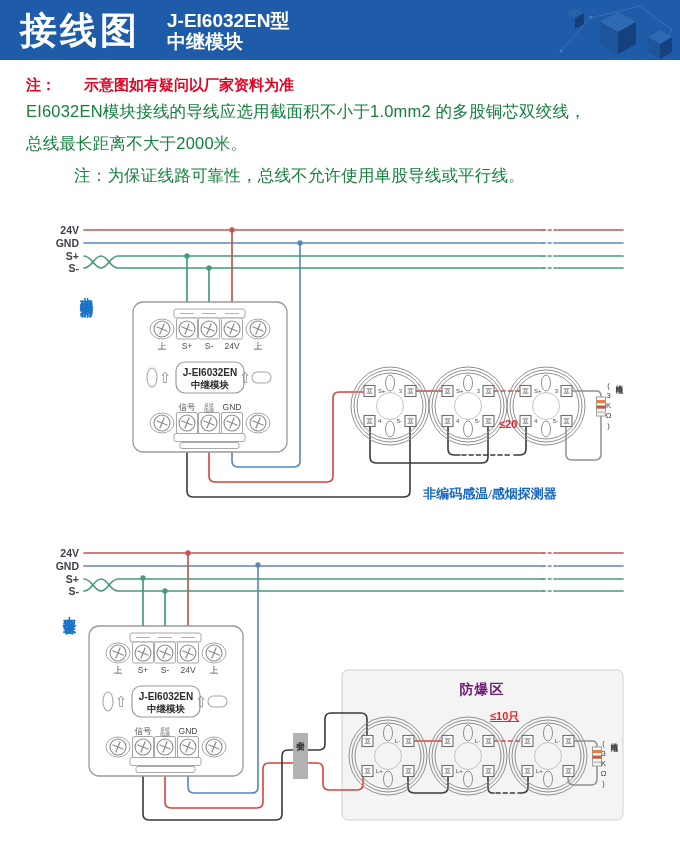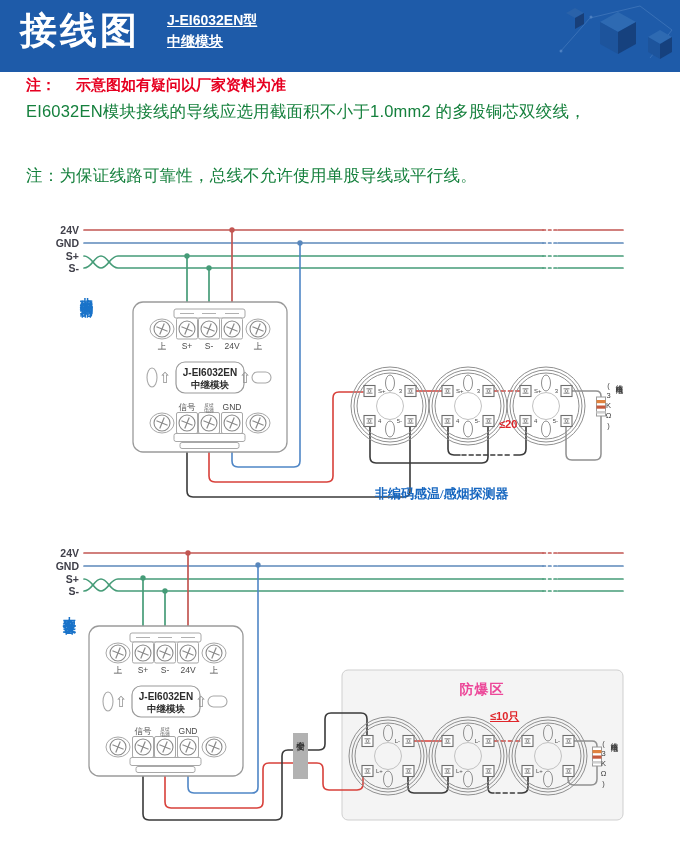--- a/index.html
+++ b/index.html
@@ -1,37 +1,37 @@
 <!DOCTYPE html>
 <html><head>
 <meta charset="utf-8">
 <style>
   html,body{margin:0;padding:0;background:#fff;}
   .page{position:relative;width:680px;height:856px;background:#fff;overflow:hidden;
         font-family:"Liberation Sans",sans-serif;}
-  .header{position:absolute;left:0;top:0;width:680px;height:72px;background:#1e5ba9;color:#fff;}
+  .header{position:absolute;left:0;top:0;width:680px;height:60px;background:#1e5ba9;color:#fff;}
   .header .title{position:absolute;left:20px;top:6px;font-size:37px;font-weight:bold;letter-spacing:3px;}
-  .header .sub{position:absolute;left:167px;top:10px;font-size:14px;font-weight:bold;line-height:21px;text-decoration:underline;}
+  .header .sub{position:absolute;left:167px;top:10px;font-size:19px;font-weight:bold;line-height:21px;}
   .deco{position:absolute;right:0;top:0;width:220px;height:62px;}
   .warn{position:absolute;left:26px;top:76px;font-size:15px;font-weight:bold;color:#e60021;}
-  .warn .wtext{margin-left:20px;}
+  .warn .wtext{margin-left:28px;}
   .spec{position:absolute;left:26px;font-size:16.5px;color:#15803d;letter-spacing:.2px;}
-  #spec1{top:101px;} #spec2{top:133px;} #note2{top:165px;}
+  #spec1{top:101px;} #spec2{top:133px;} #note2{top:165px;margin-left:48px;}
   #diagram-svg{position:absolute;left:0;top:0;}
   .vtext{position:absolute;writing-mode:vertical-rl;text-orientation:upright;}
   .side{font-size:13px;font-weight:bold;color:#1a73c9;letter-spacing:1.5px;}
   #side1{left:77px;top:287px;} #side2{left:60px;top:606px;}
   .rlabel{font-size:7.5px;color:#3a3a3a;letter-spacing:1px;line-height:9px;}
   #r1a{left:615px;top:378px;} #r1b{left:604px;top:381px;}
   #r2a{left:610px;top:736px;} #r2b{left:599px;top:739px;}
   .barrier{left:293px;top:733px;width:15px;height:46px;background:#b2b2b2;
            font-size:8.5px;color:#333;line-height:15px;padding-top:2px;box-sizing:border-box;}
   .zonetitle{position:absolute;left:432px;top:681px;width:100px;text-align:center;
-             font-size:14px;font-weight:bold;color:#ec4899;letter-spacing:1px;}
-  .caption{position:absolute;font-weight:bold;color:#1767c0;font-family:Liberation Serif, serif;}
+             font-size:14px;font-weight:bold;color:#701a75;letter-spacing:1px;}
+  .caption{position:absolute;text-align:center;font-weight:bold;color:#1767c0;font-family:Liberation Serif, serif;}
   #cap1{left:375px;top:485px;width:230px;font-size:13px;}
   #cap2{left:350px;top:799px;width:265px;font-size:12.5px;}
   .limit{position:absolute;color:#e0262b;font-size:11px;font-weight:bold;}
   #limit1{left:499px;top:418px;} #limit2{left:490px;top:709px;text-decoration:underline;}
 </style>
 </head>
 <body>
 
 <div class="page">
 
@@ -53,20 +53,21 @@
       <polygon points="124,13 124,24 115,29 115,18" fill="#183f79"></polygon>
       <circle cx="131" cy="17" r="1.5" fill="#5b8cc9" opacity="0.7"></circle>
       <circle cx="101" cy="51" r="1.5" fill="#5b8cc9" opacity="0.7"></circle>
     </svg>
   </div>
 
   <div class="warn">
     <span>注：</span><span class="wtext">示意图如有疑问以厂家资料为准</span>
   </div>
   <div class="spec" id="spec1">EI6032EN模块接线的导线应选用截面积不小于1.0mm2 的多股铜芯双绞线，</div>
+  <div class="spec" id="spec2">总线最长距离不大于2000米。</div>
   <div class="spec" id="note2">注：为保证线路可靠性，总线不允许使用单股导线或平行线。</div>
 
   <svg id="diagram-svg" width="680" height="856" viewBox="0 0 680 856">
       <text x="79" y="233.5" font-size="10.5" fill="#40404a" text-anchor="end" font-family="&quot;Liberation Sans&quot;,sans-serif" font-weight="bold">24V</text>
       <path d="M84 230 H543" stroke="#c25652" stroke-width="1.7" fill="none" stroke-linecap="round"></path>
       <path d="M543 230 H558" stroke="#c25652" stroke-width="1.7" fill="none" stroke-linecap="round" stroke-dasharray="2.5,3"></path>
       <path d="M558 230 H623" stroke="#c25652" stroke-width="1.7" fill="none" stroke-linecap="round"></path>
       <text x="79" y="246.5" font-size="10.5" fill="#40404a" text-anchor="end" font-family="&quot;Liberation Sans&quot;,sans-serif" font-weight="bold">GND</text>
       <path d="M84 243 H543" stroke="#5c88ba" stroke-width="1.7" fill="none" stroke-linecap="round"></path>
       <path d="M543 243 H558" stroke="#5c88ba" stroke-width="1.7" fill="none" stroke-linecap="round" stroke-dasharray="2.5,3"></path>

